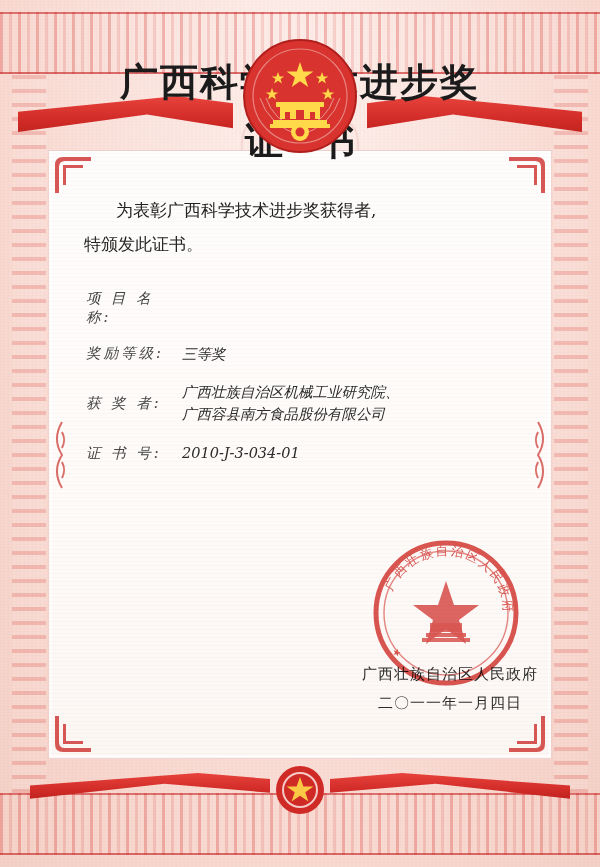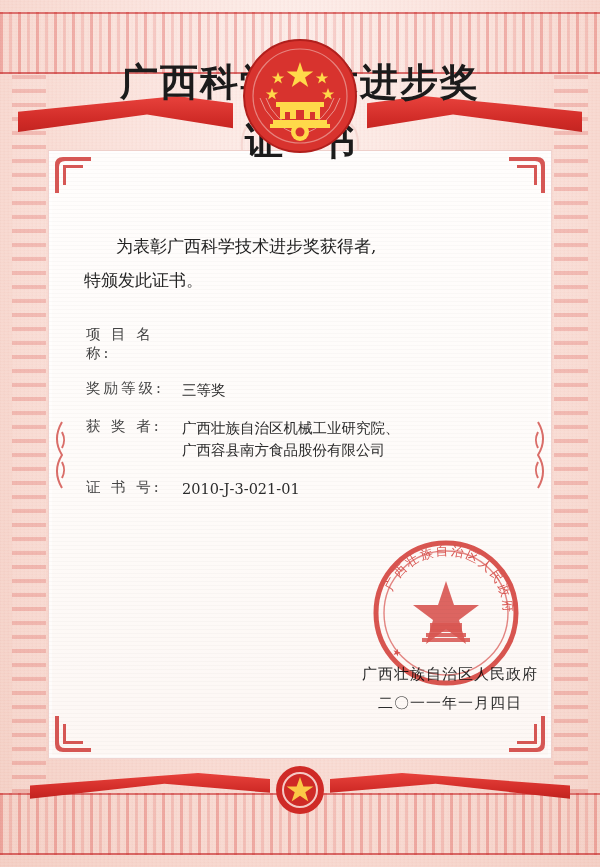--- a/index.html
+++ b/index.html
@@ -190,41 +190,42 @@
     font-family: "DejaVu Serif", "Liberation Serif", serif;
     font-weight: bold;
     font-size: 38px;
     letter-spacing: 34px;
     text-indent: 34px;
     color: #1b1b1b;
     margin-top: 10px;
   }
 
   .statement {
-    margin-top: 62px;
+    margin-top: 26px;
     font-family: "DejaVu Serif", "Liberation Serif", serif;
     font-size: 17px;
     color: #222;
     line-height: 2.0;
     padding-left: 42px;
   }
   .statement .l1 { text-indent: 32px; }
   .statement .l2 { }
 
   .fields {
     margin-top: 28px;
     padding-left: 44px;
     font-family: "DejaVu Serif", "Liberation Serif", serif;
     font-size: 14.5px;
     color: #3a3a3a;
   }
   .field-row {
     display: flex;
-    align-items: flex-start;
+    align-items: center;
     margin-bottom: 16px;
+    font-style: italic;
   }
   .field-label {
     width: 96px;
     flex: none;
     letter-spacing: 3px;
     color: #444;
   }
   .field-value {
     color: #2b2b2b;
     line-height: 1.55;
@@ -408,21 +409,21 @@
         <div class="field-label">奖励等级:</div>
         <div class="field-value">三等奖</div>
       </div>
       <div class="field-row">
         <div class="field-label">获 奖 者:</div>
         <div class="field-value">广西壮族自治区机械工业研究院、
 广西容县南方食品股份有限公司</div>
       </div>
       <div class="field-row">
         <div class="field-label">证 书 号:</div>
-        <div class="field-value">2010-J-3-021-01</div>
+        <div class="field-value">2010-J-3-034-01</div>
       </div>
     </div>
   </div>
 
   <div class="seal">
     <svg viewBox="0 0 152 152" width="152" height="152" aria-hidden="true">
       <defs>
         <path id="sealArcTop" d="M 76,76 m -58,0 a 58,58 0 1,1 116,0" fill="none"></path>
         <path id="sealArcBottom" d="M 76,136 a 60,60 0 0,1 0,-120" fill="none"></path>
       </defs>

